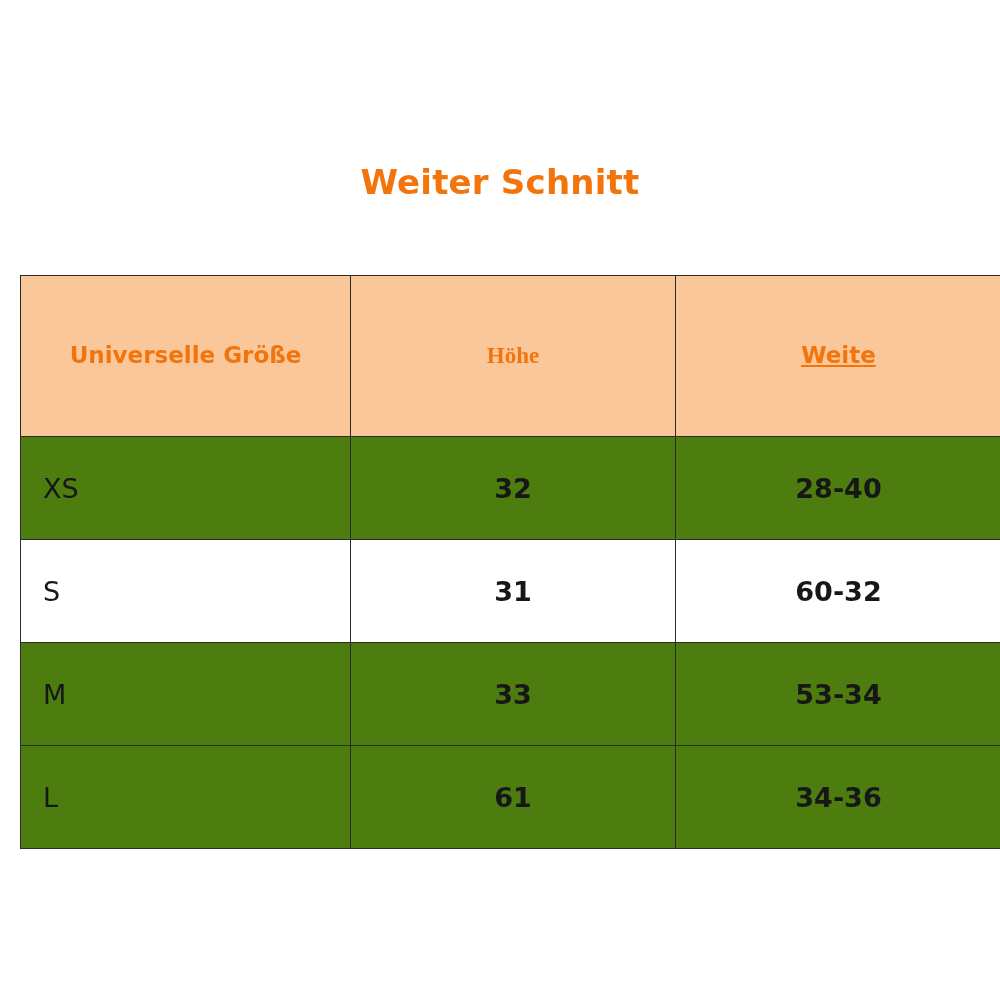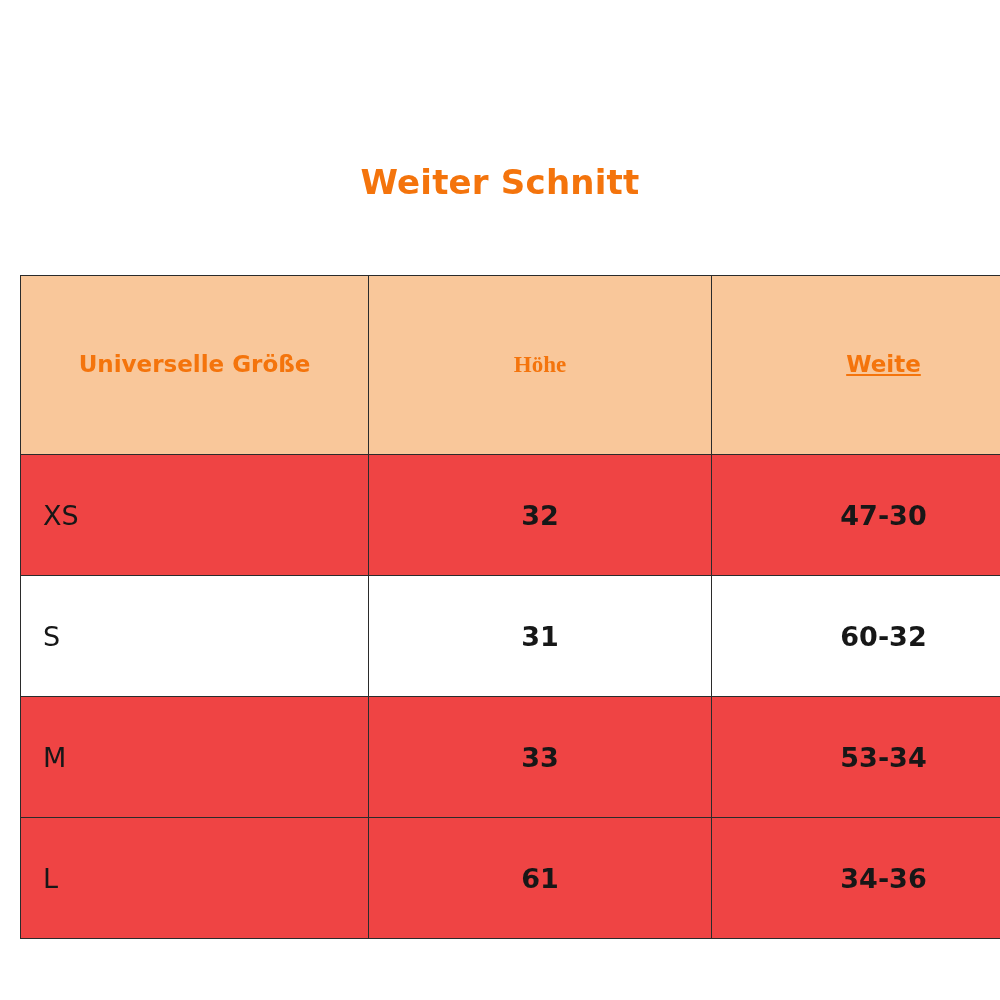--- a/index.html
+++ b/index.html
@@ -40,21 +40,21 @@
 
   table.size-table {
     width: 960px;
     border-collapse: collapse;
     table-layout: fixed;
   }
 
   table.size-table th,
   table.size-table td {
     border: 1px solid #2b2b2b;
-    padding: 12px;
+    padding: 3px;
     margin: 12px;
   }
 
   thead th {
     background: #f9c79a;
     color: #f4740c;
     font-size: 23px;
     font-weight: bold;
     height: 154px;
     vertical-align: middle;
@@ -78,21 +78,21 @@
     padding-left: 22px;
     font-weight: normal;
   }
 
   tbody td.cell-height,
   tbody td.cell-width {
     text-align: center;
     font-weight: bold;
   }
 
-  tbody tr.row-odd td { background: #ef4444; }
+  tbody tr.row-odd td { background: #4d7c0f; }
   tbody tr.row-even td { background: #ffffff; }
 </style>
 </head>
 <body>
 
 <div class="page">
 
   <div class="title">Weiter Schnitt</div>
 
   <div class="table-wrap">
@@ -101,21 +101,21 @@
         <tr>
           <th class="col-size">Universelle Größe</th>
           <th class="col-height">Höhe</th>
           <th class="col-width">Weite</th>
         </tr>
       </thead>
       <tbody>
         <tr class="row-odd">
           <td class="cell-size">XS</td>
           <td class="cell-height">32</td>
-          <td class="cell-width">47-30</td>
+          <td class="cell-width">28-40</td>
         </tr>
         <tr class="row-even">
           <td class="cell-size">S</td>
           <td class="cell-height">31</td>
           <td class="cell-width">60-32</td>
         </tr>
         <tr class="row-odd">
           <td class="cell-size">M</td>
           <td class="cell-height">33</td>
           <td class="cell-width">53-34</td>

